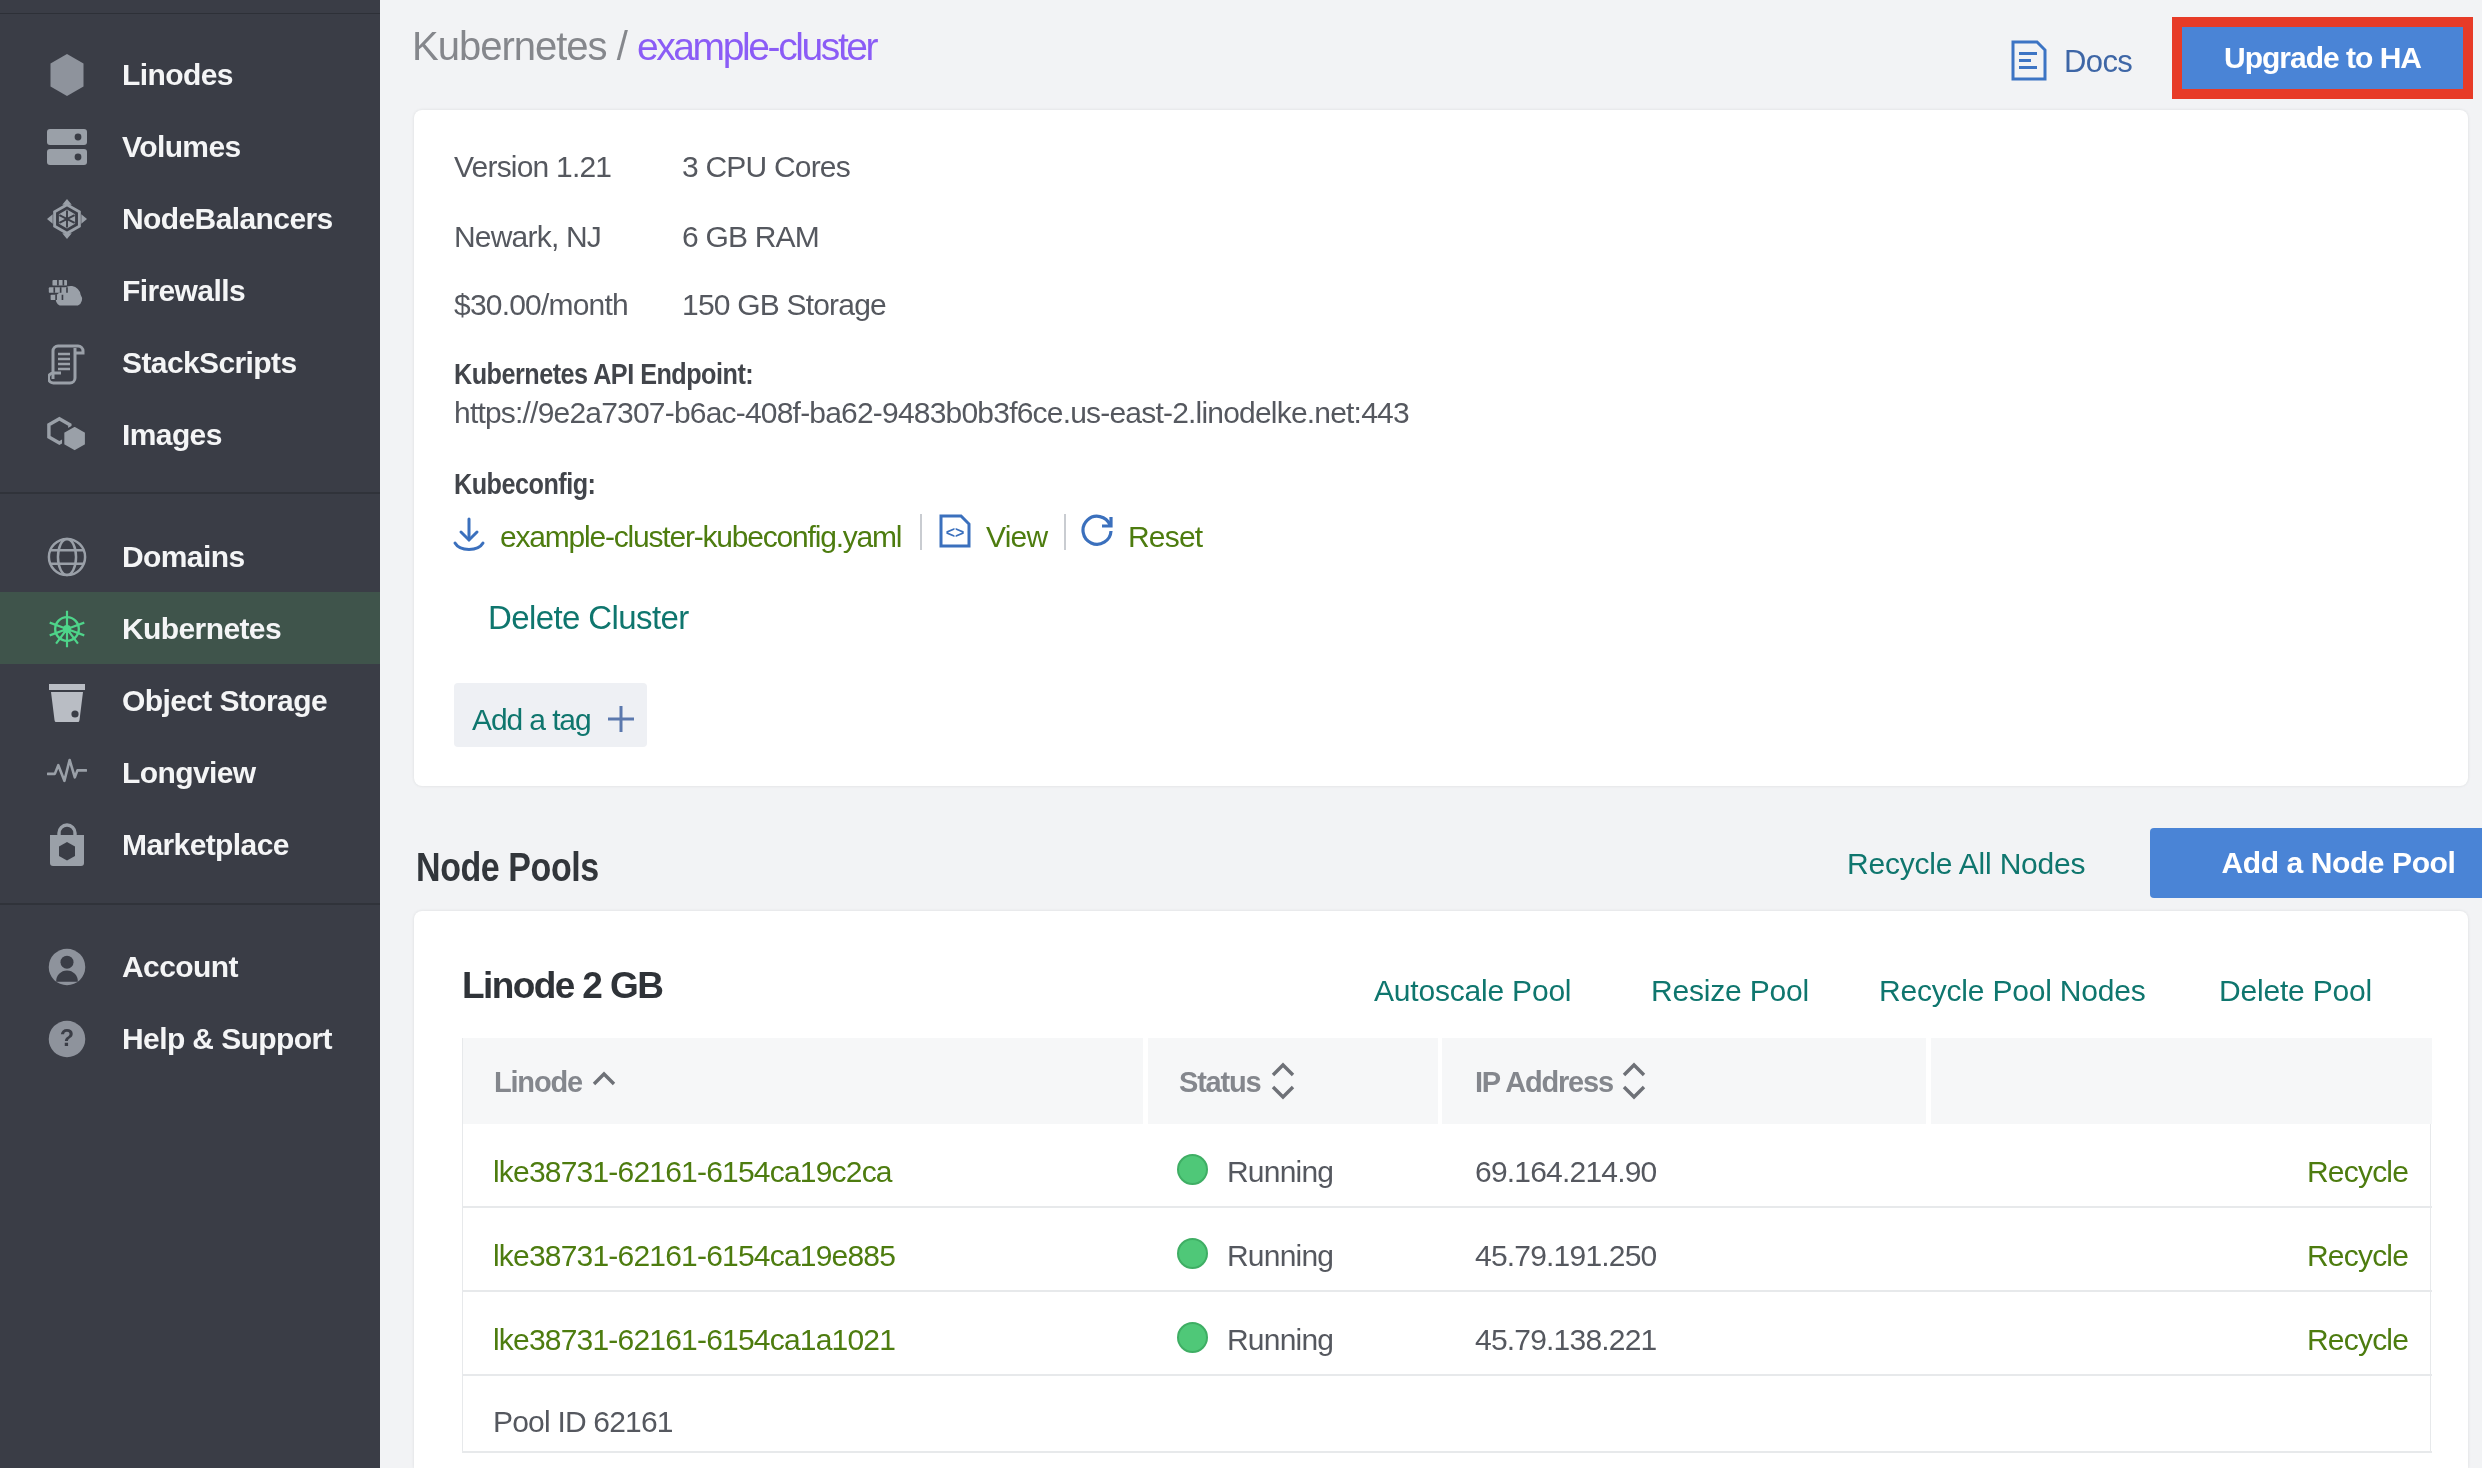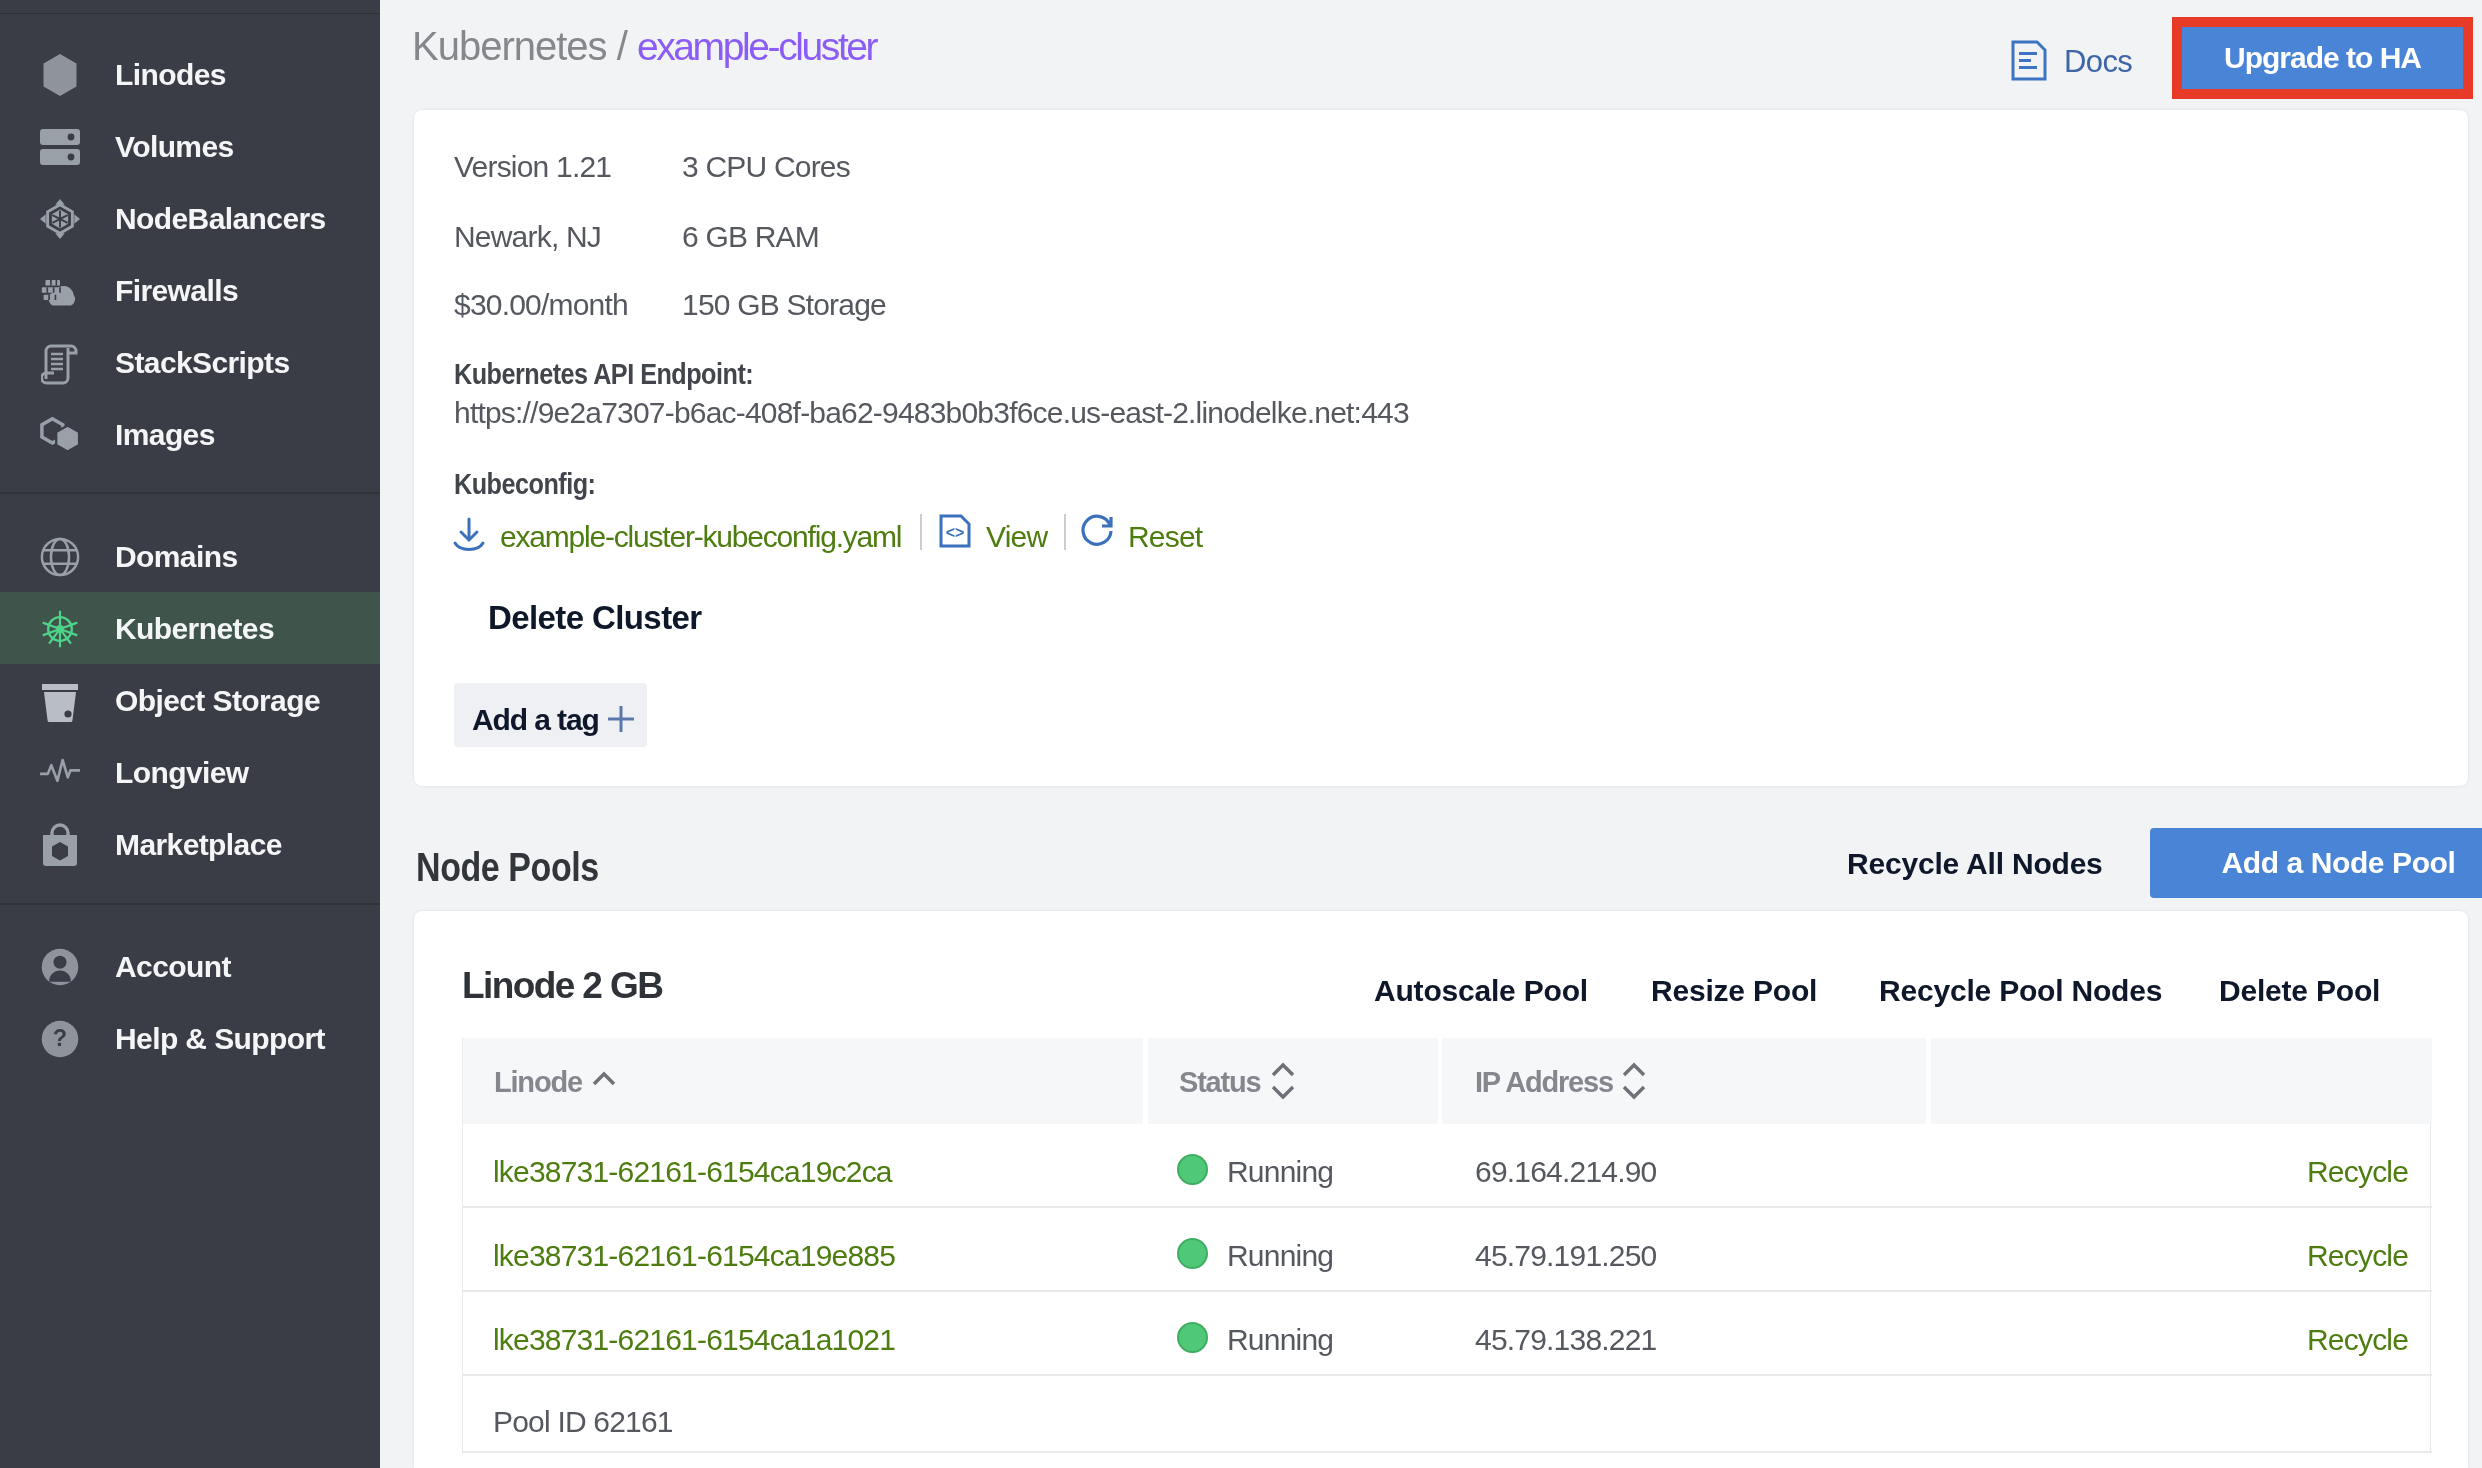--- a/index.html
+++ b/index.html
@@ -1,27 +1,27 @@
 <!DOCTYPE html>
 <html><head>
 <meta charset="utf-8">
 <style>
 *{margin:0;padding:0;box-sizing:border-box}
 html,body{width:2482px;height:1468px;background:#f2f3f5;font-family:"Liberation Sans",sans-serif;overflow:hidden;position:relative}
 .abs{position:absolute}
 #sidebar{position:absolute;left:0;top:0;width:380px;height:1468px;background:#3a3d46}
-.nav{position:absolute;left:9px;width:380px;height:72px}
+.nav{position:absolute;left:16px;width:380px;height:72px}
 .nico{position:absolute;left:31px;top:50%;transform:translateY(-50%);width:40px;height:48px;display:flex;align-items:center;justify-content:center}
 .nlab{position:absolute;left:106px;top:50%;transform:translateY(-50%);font-size:30px;font-weight:bold;color:#f4f5f6;letter-spacing:-0.6px;white-space:nowrap}
 .sdiv{position:absolute;left:0;width:380px;height:2px;background:#30333a}
 .card{position:absolute;background:#fff;border-radius:8px;box-shadow:0 0 3px rgba(50,54,60,0.12)}
 .t{position:absolute;white-space:nowrap;color:#55585f;font-size:30px;letter-spacing:-0.8px}
 .b{font-weight:bold;color:#42454b;font-size:30px;letter-spacing:-0.6px;transform:scaleX(0.84);transform-origin:0 50%}
 .lnk{color:#4d7c0f}
-.blnk{position:absolute;white-space:nowrap;color:#0f172a;font-size:30px;font-weight:bold;letter-spacing:-0.6px}
+.blnk{position:absolute;white-space:nowrap;color:#0f766e;font-size:30px;font-weight:normal;letter-spacing:-0.6px}
 .vsep{position:absolute;width:2px;height:36px;background:#c9ccd1}
 </style>
 </head>
 <body>
 <div id="sidebar">
   <div class="sdiv" style="top:13px;height:1px;background:#2d3037"></div>
   <div class="nav" style="top:39px">
     <span class="nico">
         <svg width="40" height="44" viewBox="0 0 40 44">
           <path d="M20 1 L36.5 10.5 V33.5 L20 43 L3.5 33.5 V10.5 Z" fill="#8e939c"></path>

